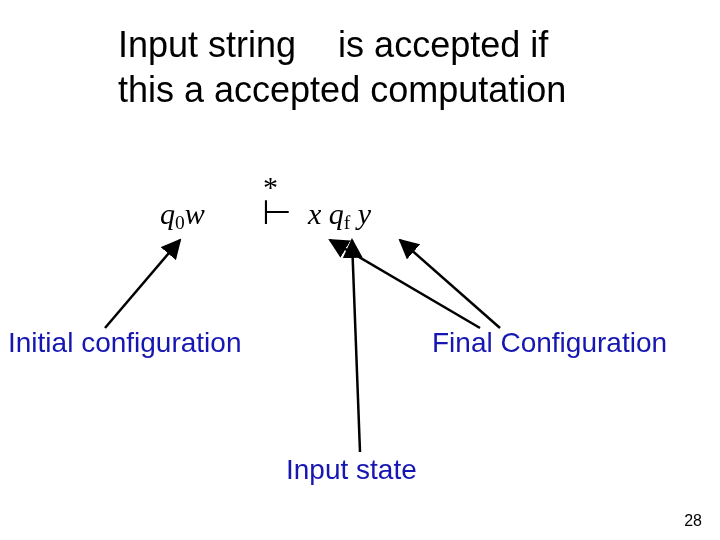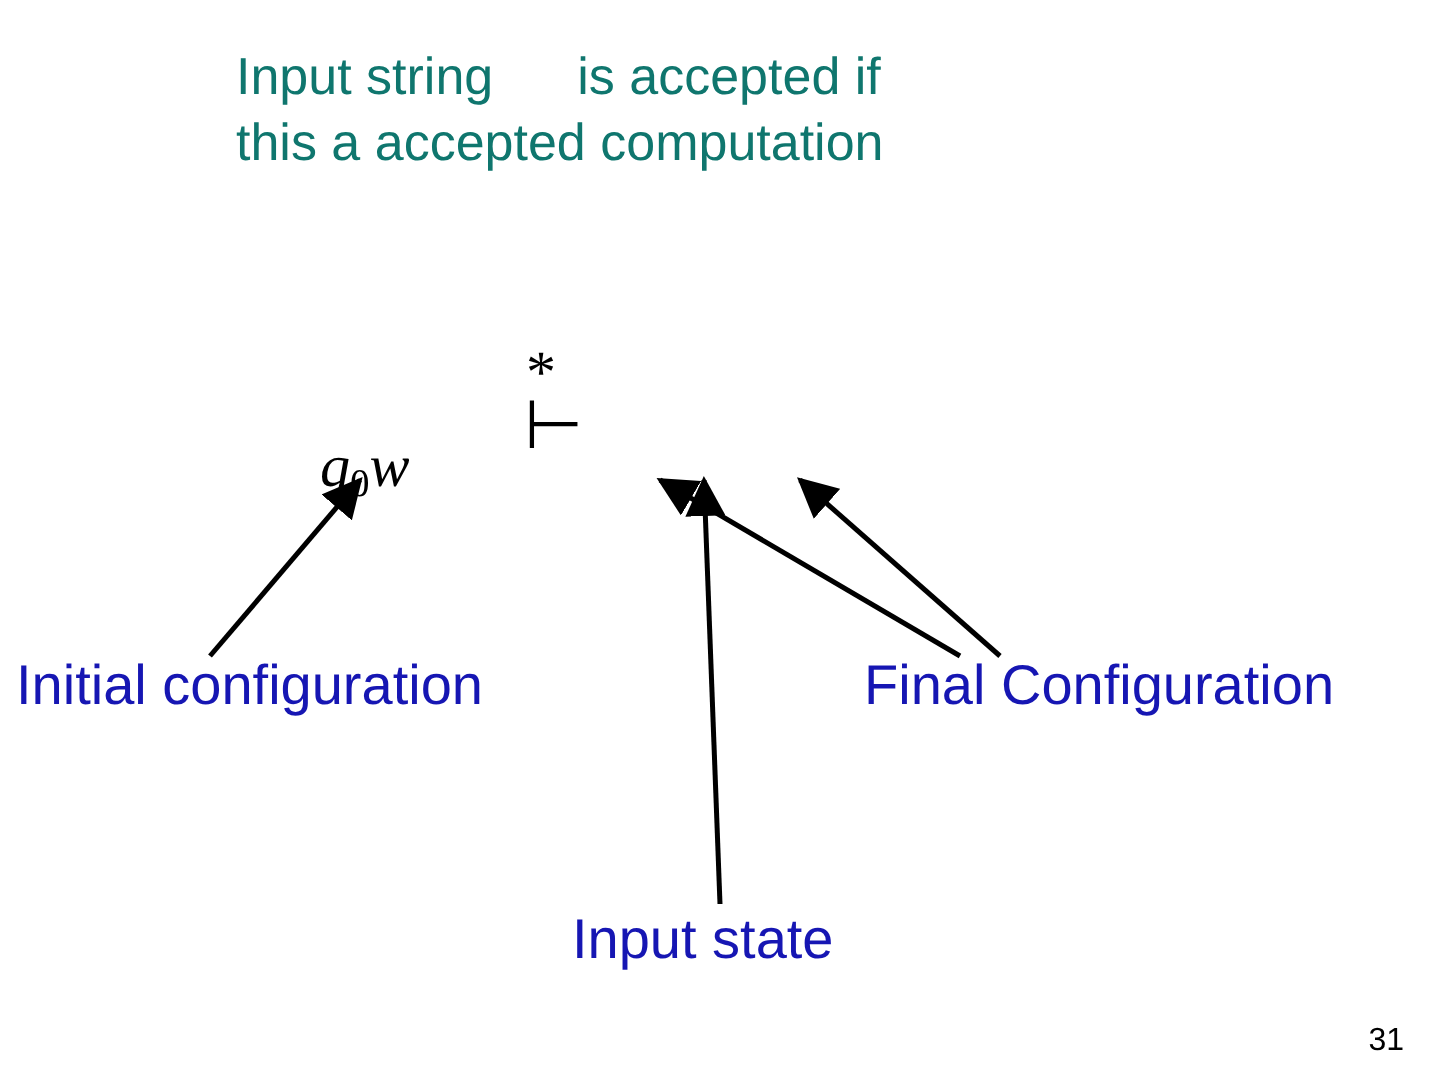--- a/index.html
+++ b/index.html
@@ -15,44 +15,44 @@
   .slide {
     position: relative;
     width: 720px;
     height: 540px;
   }
   .heading {
     position: absolute;
     left: 118px;
     top: 22px;
     width: 500px;
-    font-size: 26px;
+    font-size: 36px;
     line-height: 1.25;
-    color: #0f766e;
+    color: #000000;
   }
   .heading .gap {
     display: inline-block;
     width: 42px;
   }
   .formula {
     position: absolute;
     font-family: "Times New Roman", Times, serif;
     font-size: 30px;
     color: #000;
     font-style: italic;
   }
   .formula sub {
     font-size: 0.65em;
     font-style: normal;
     vertical-align: -0.25em;
   }
   .formula .up {
     font-style: normal;
   }
-  #f-left { left: 160px; top: 197px; margin-top: 20px; }
+  #f-left { left: 160px; top: 197px; }
   #f-mid  { left: 263px; top: 170px; font-style: normal; }
   #f-sym  { left: 262px; top: 192px; font-style: normal; font-size: 34px; }
   #f-right{ left: 308px; top: 197px; }
   .label {
     position: absolute;
     font-size: 28px;
     color: #1616b3;
   }
   #lbl-initial { left: 8px;   top: 327px; }
   #lbl-final   { left: 432px; top: 327px; }
@@ -82,26 +82,29 @@
   <div class="heading">
     <span>Input string</span><span class="gap"></span><span>is accepted if</span><br>
     <span>this a accepted computation</span>
   </div>
 
   <div id="f-left" class="formula">
     <span>q</span><sub>0</sub><span>w</span>
   </div>
   <div id="f-mid" class="formula">*</div>
   <div id="f-sym" class="formula">⊢</div>
+  <div id="f-right" class="formula">
+    <span>x</span> <span>q</span><sub>f</sub> <span class="up"> </span><span>y</span>
+  </div>
 
   <div id="lbl-final" class="label">Final Configuration</div>
   <div id="lbl-initial" class="label">Initial configuration</div>
   <div id="lbl-fstate" class="label">Input state</div>
 
-  <div class="page-num">31</div>
+  <div class="page-num">28</div>
 
   <svg class="arrows" viewBox="0 0 720 540">
     <defs>
       <marker id="ah" viewBox="0 0 10 10" refX="9" refY="5" markerWidth="8" markerHeight="8" orient="auto-start-reverse">
         <path d="M 0 0 L 10 5 L 0 10 z" fill="#000"></path>
       </marker>
     </defs>
 
     <line x1="105" y1="328" x2="180" y2="240" stroke="#000" stroke-width="2.5" marker-end="url(#ah)"></line>
 

